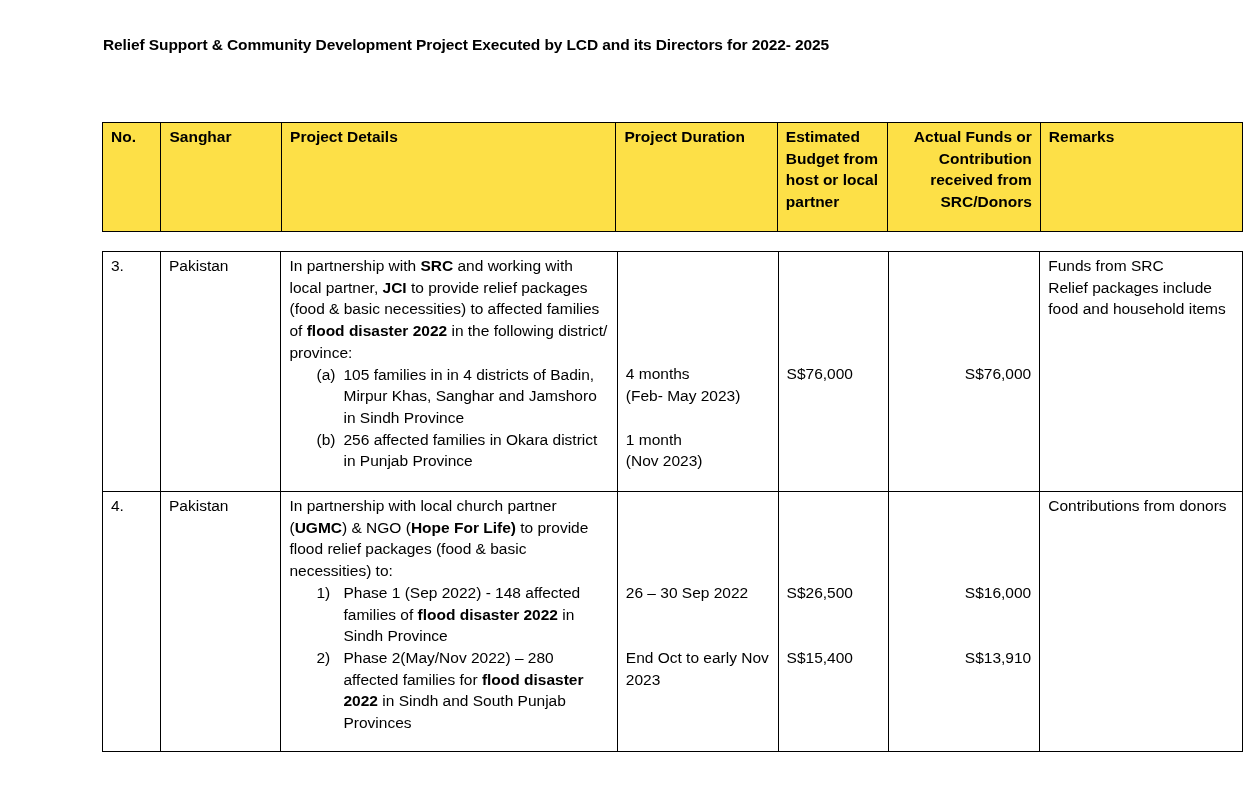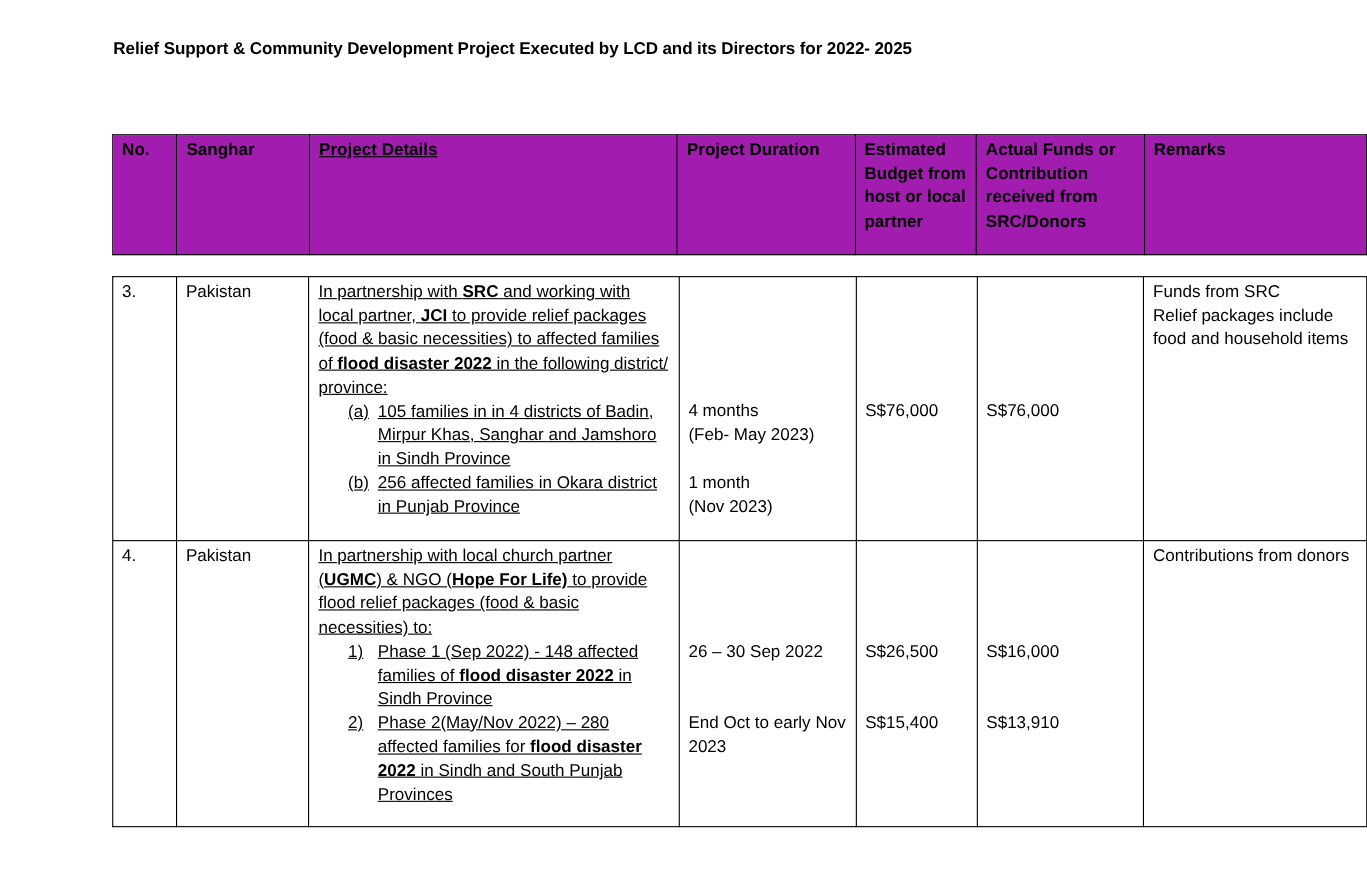--- a/index.html
+++ b/index.html
@@ -11,24 +11,24 @@
   .title {
     position: absolute; left: 103px; top: 36px;
     font-weight: bold; font-size: 15.5px; letter-spacing: -0.1px;
   }
   table { border-collapse: collapse; table-layout: fixed; position: absolute; left: 102px; }
   td, th {
     border: 1px solid #000; vertical-align: top; text-align: left;
     padding: 3px 8px 0 8px; line-height: 21.7px; font-weight: normal;
   }
   .hdr { top: 122px; }
-  .hdr th { background: #a21caf; font-weight: bold; height: 105px; }
+  .hdr th { background: #fde047; font-weight: bold; height: 105px; }
   .body { top: 251px; }
-  .c1 { width: 42px; } .c2 { width: 105px; } .c3 { width: 326px; text-decoration: underline; }
-  .c4 { width: 147px; } .c5 { width: 94px; } .c6 { width: 137px; } .c7 { width: 189px; }
+  .c1 { width: 42px; } .c2 { width: 105px; } .c3 { width: 326px; }
+  .c4 { width: 147px; } .c5 { width: 94px; } .c6 { width: 137px; text-align: right; } .c7 { width: 189px; }
   b { font-weight: bold; }
   .sub { display: flex; }
   .sub .mark { width: 27px; text-align: left; padding-left: 27px; flex: none; }
   .sub .txt { flex: 1; }
   .r3 td { height: 236px; }
   .r4 td { height: 256px; }
   .sp { display: block; height: 21.7px; }
 </style>
 </head>
 <body>

